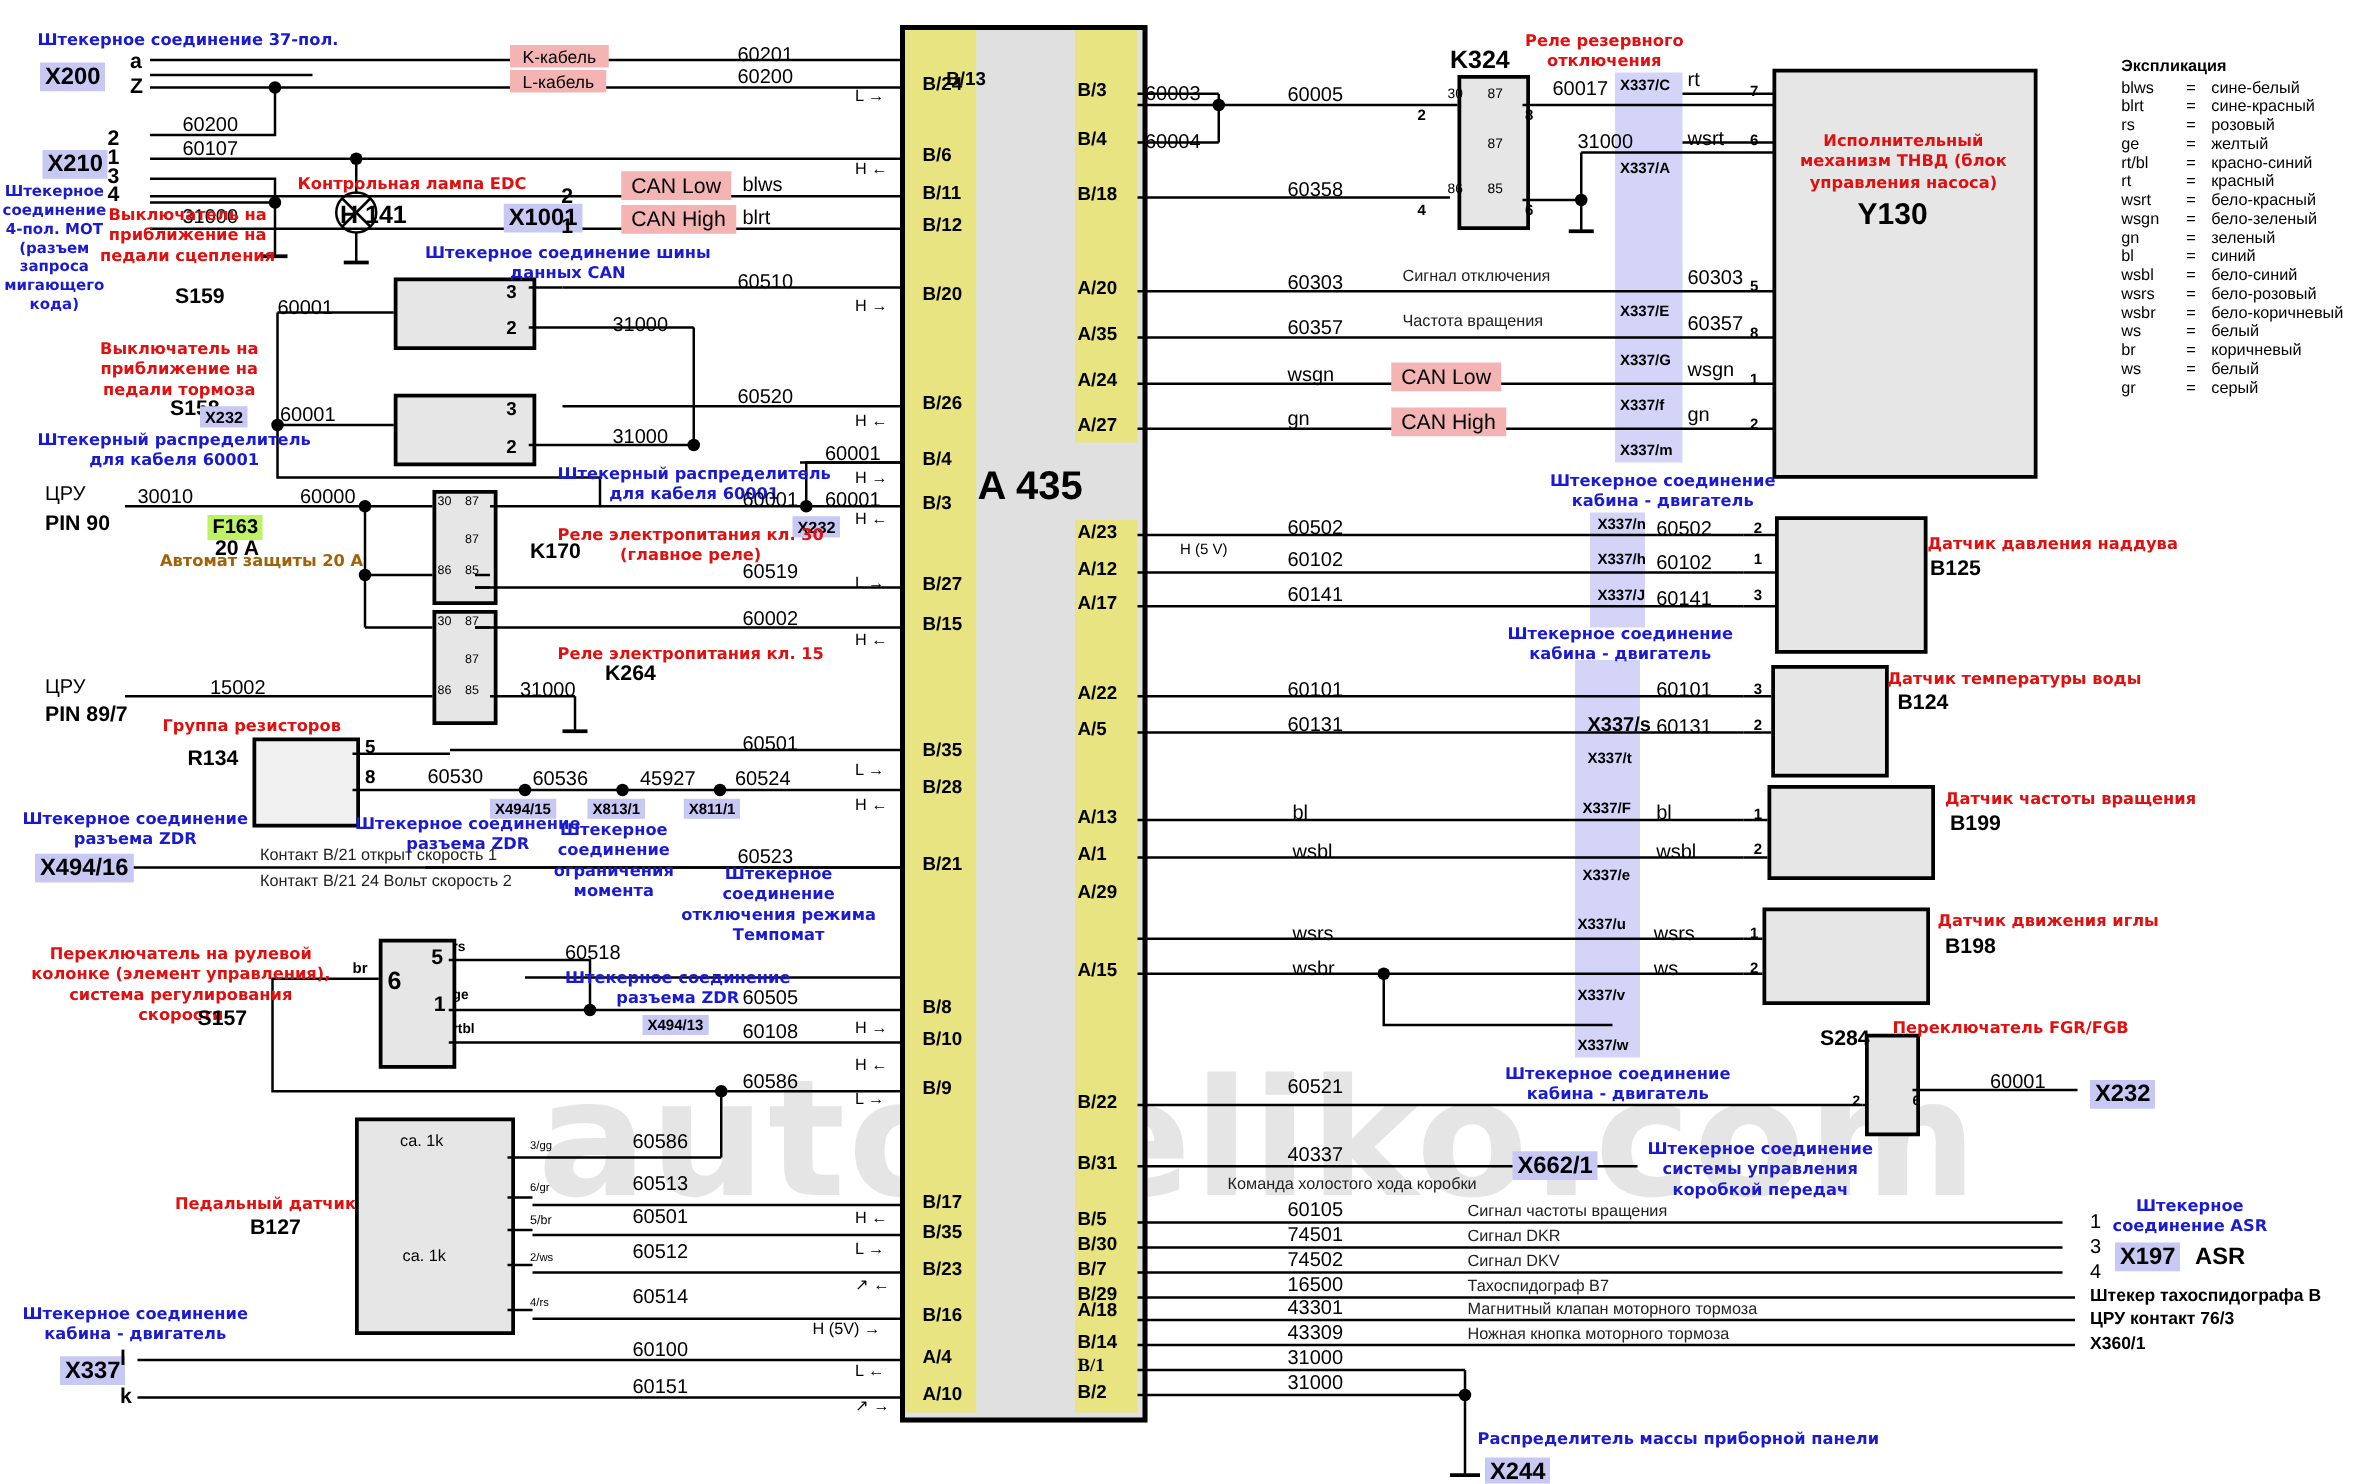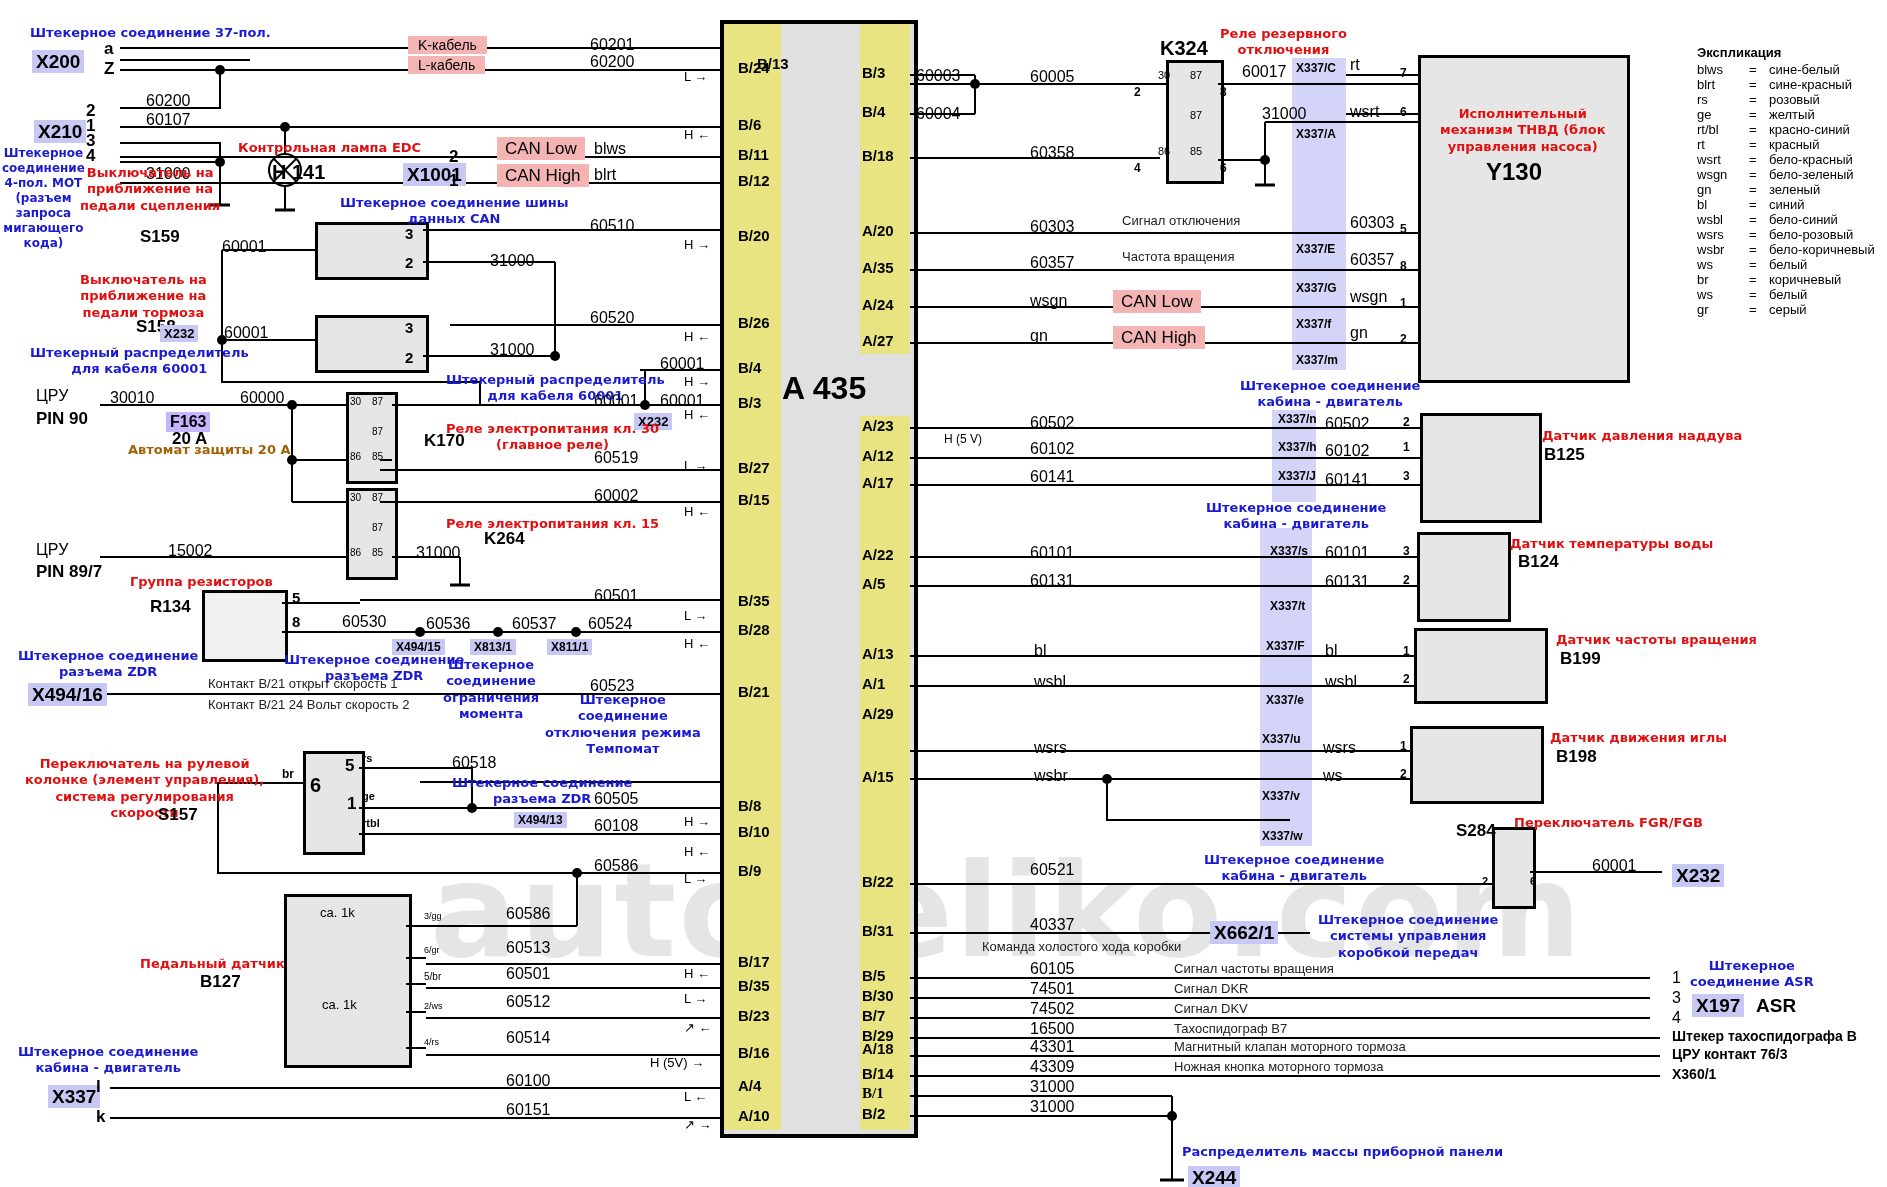--- a/index.html
+++ b/index.html
@@ -346,21 +346,21 @@
 для кабеля 60001</div>
       <div class="lbl blue" style="left: 446px; top: 372px;">Штекерный распределитель
 для кабеля 60001</div>
       <div class="lbl num" style="left: 660px; top: 356px;">60001</div>
       <div class="lbl num" style="left: 594px; top: 393px;">60001</div>
       <div class="lbl num" style="left: 660px; top: 393px;">60001</div>
       <div class="lbl tagsm" style="left: 634px; top: 413px; font-size: 13px;">X232</div>
       <div class="lbl num" style="left: 36px; top: 388px;">ЦРУ</div>
       <div class="lbl ref" style="left: 36px; top: 410px;">PIN 90</div>
       <div class="lbl num" style="left: 110px; top: 390px;">30010</div>
-      <div class="lbl tag" style="left: 166px; top: 412px; background: #c4b5fd; font-size: 16px;">F163</div>
+      <div class="lbl tag" style="left: 166px; top: 412px; background: #bef264; font-size: 16px;">F163</div>
       <div class="lbl ref" style="left: 172px; top: 430px;">20 A</div>
       <div class="lbl green" style="left: 128px; top: 443px;">Автомат защиты 20 A</div>
       <div class="lbl num" style="left: 240px; top: 390px;">60000</div>
       <div class="lbl ref" style="left: 424px; top: 432px;">K170</div>
       <div class="lbl red" style="left: 446px; top: 421px;">Реле электропитания кл. 30
 (главное реле)</div>
       <div class="lbl num" style="left: 594px; top: 450px;">60519</div>
       <div class="lbl red" style="left: 446px; top: 516px;">Реле электропитания кл. 15</div>
       <div class="lbl ref" style="left: 484px; top: 530px;">K264</div>
       <div class="lbl num" style="left: 594px; top: 488px;">60002</div>
@@ -378,21 +378,21 @@
       <div class="lbl num" style="left: 36px; top: 542px;">ЦРУ</div>
       <div class="lbl ref" style="left: 36px; top: 563px;">PIN 89/7</div>
       <div class="lbl num" style="left: 168px; top: 543px;">15002</div>
       <div class="lbl red" style="left: 130px; top: 574px;">Группа резисторов</div>
       <div class="lbl ref" style="left: 150px; top: 598px;">R134</div>
       <div class="lbl pin" style="left: 292px; top: 590px;">5</div>
       <div class="lbl pin" style="left: 292px; top: 614px;">8</div>
       <div class="lbl num" style="left: 594px; top: 588px;">60501</div>
       <div class="lbl num" style="left: 342px; top: 614px;">60530</div>
       <div class="lbl num" style="left: 426px; top: 616px;">60536</div>
-      <div class="lbl num" style="left: 512px; top: 616px;">60537</div>
+      <div class="lbl num" style="left: 512px; top: 616px;">45927</div>
       <div class="lbl num" style="left: 588px; top: 616px;">60524</div>
       <div class="lbl tagsm" style="left: 392px; top: 639px;">X494/15</div>
       <div class="lbl tagsm" style="left: 470px; top: 639px;">X813/1</div>
       <div class="lbl tagsm" style="left: 547px; top: 639px;">X811/1</div>
       <div class="lbl blue" style="left: 284px; top: 652px;">Штекерное соединение
 разъема ZDR</div>
       <div class="lbl blue" style="left: 443px; top: 657px;">Штекерное
 соединение
 ограничения
 момента</div>
@@ -508,21 +508,21 @@
       <div class="lbl pin" style="left: 1403px; top: 441px; font-size: 12px;">1</div>
       <div class="lbl pin" style="left: 1278px; top: 470px; font-size: 12px;">X337/J</div>
       <div class="lbl num" style="left: 1030px; top: 469px;">60141</div>
       <div class="lbl num" style="left: 1325px; top: 472px;">60141</div>
       <div class="lbl pin" style="left: 1403px; top: 470px; font-size: 12px;">3</div>
       <div class="lbl num" style="left: 944px; top: 433px; font-size: 12px;">H (5 V)</div>
       <div class="lbl blue" style="left: 1206px; top: 500px;">Штекерное соединение
 кабина - двигатель</div>
       <div class="lbl red" style="left: 1510px; top: 536px;">Датчик температуры воды</div>
       <div class="lbl ref" style="left: 1518px; top: 553px;">B124</div>
-      <div class="lbl pin" style="left: 1270px; top: 545px; font-size: 12px;">X337/s</div>
+      <div class="lbl pin" style="left: 1270px; top: 573px; font-size: 16px;">X337/s</div>
       <div class="lbl num" style="left: 1030px; top: 545px;">60101</div>
       <div class="lbl num" style="left: 1325px; top: 545px;">60101</div>
       <div class="lbl pin" style="left: 1403px; top: 545px; font-size: 12px;">3</div>
       <div class="lbl pin" style="left: 1270px; top: 600px; font-size: 12px;">X337/t</div>
       <div class="lbl num" style="left: 1030px; top: 573px;">60131</div>
       <div class="lbl num" style="left: 1325px; top: 574px;">60131</div>
       <div class="lbl pin" style="left: 1403px; top: 574px; font-size: 12px;">2</div>
       <div class="lbl red" style="left: 1556px; top: 632px;">Датчик частоты вращения</div>
       <div class="lbl ref" style="left: 1560px; top: 650px;">B199</div>
       <div class="lbl pin" style="left: 1266px; top: 640px; font-size: 12px;">X337/F</div>

